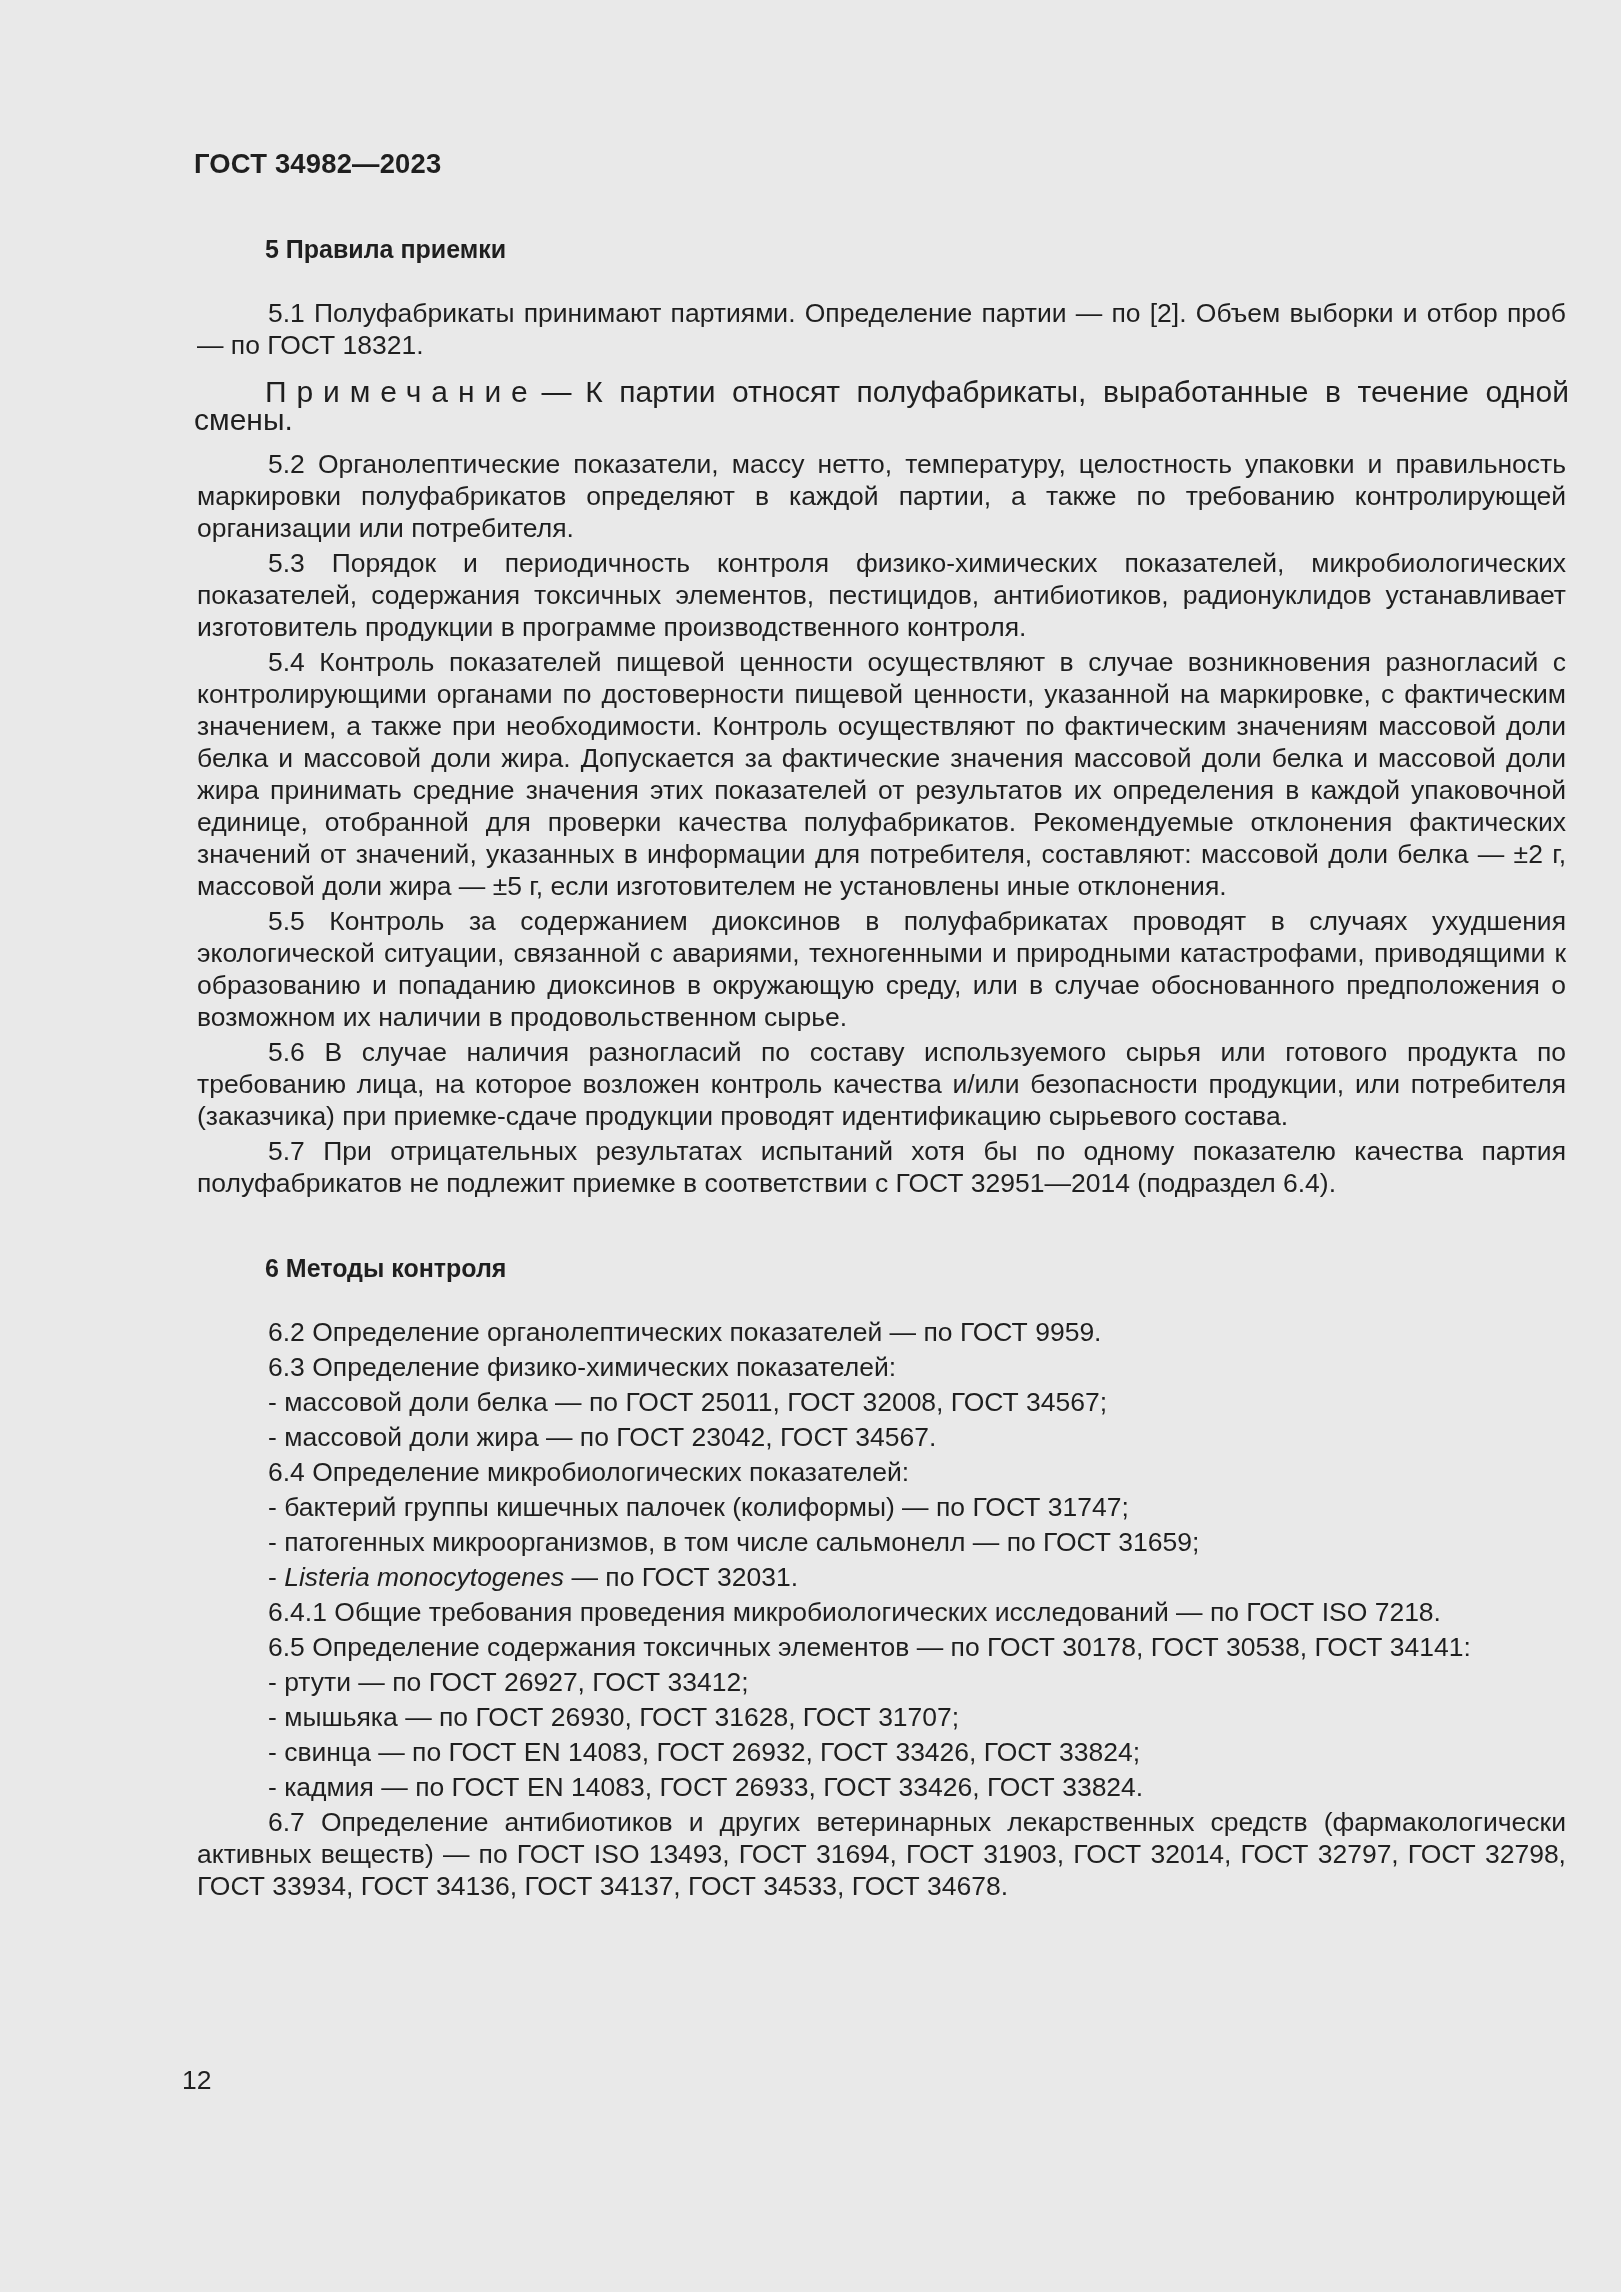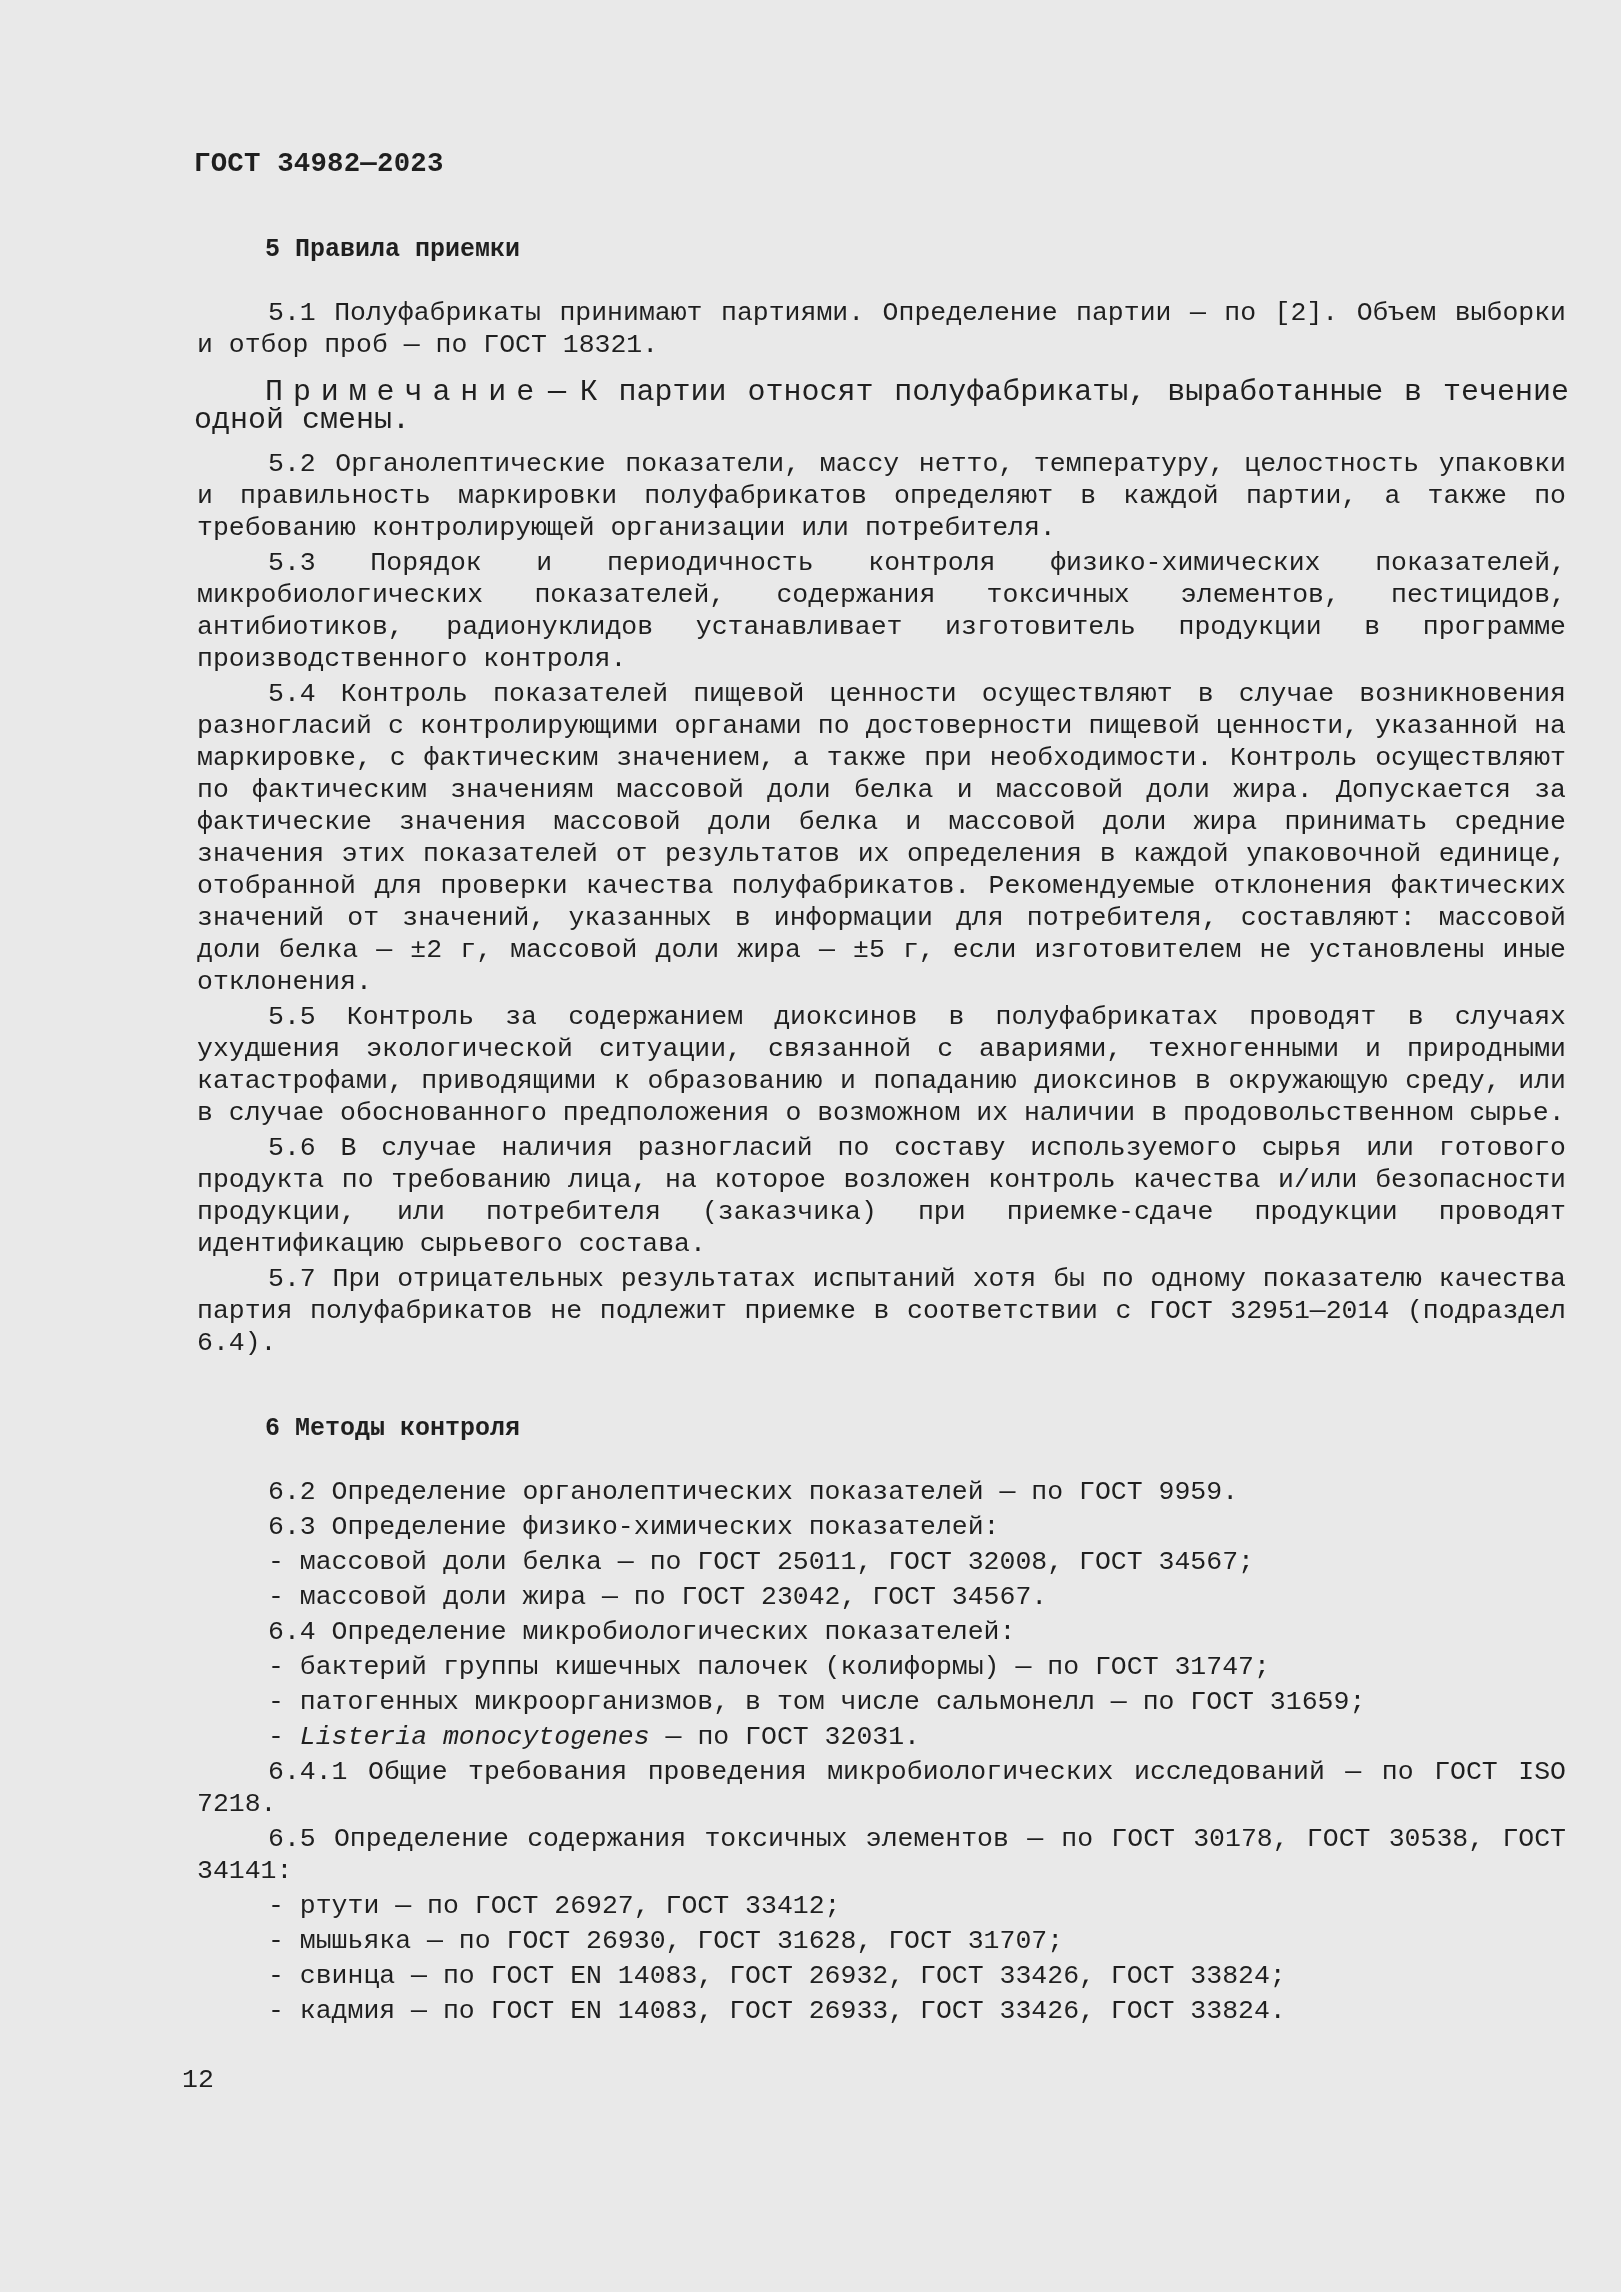--- a/index.html
+++ b/index.html
@@ -14,21 +14,20 @@
     font-family: "Liberation Sans", "DejaVu Sans", sans-serif;
     -webkit-font-smoothing: antialiased;
   }
   .page {
     position: relative;
     width: 1621px;
     height: 2293px;
     box-sizing: border-box;
     padding: 147px 52px 0 194px;
     overflow: hidden;
-    font-family: Liberation Mono, monospace;
   }
   .doc-header {
     font-weight: bold;
     font-size: 27.4px;
     line-height: 33px;
     letter-spacing: 0.2px;
   }
   .section-title {
     font-weight: bold;
     font-size: 25px;
@@ -95,18 +94,19 @@
         <p class="para">6.4 Определение микробиологических показателей:</p>
         <p class="para">- бактерий группы кишечных палочек (колиформы) — по ГОСТ 31747;</p>
         <p class="para">- патогенных микроорганизмов, в том числе сальмонелл — по ГОСТ 31659;</p>
         <p class="para"><span>- </span><span class="italic">Listeria monocytogenes</span><span> — по ГОСТ 32031.</span></p>
         <p class="para">6.4.1 Общие требования проведения микробиологических исследований — по ГОСТ ISO 7218.</p>
         <p class="para">6.5 Определение содержания токсичных элементов — по ГОСТ 30178, ГОСТ 30538, ГОСТ 34141:</p>
         <p class="para">- ртути — по ГОСТ 26927, ГОСТ 33412;</p>
         <p class="para">- мышьяка — по ГОСТ 26930, ГОСТ 31628, ГОСТ 31707;</p>
         <p class="para">- свинца — по ГОСТ EN 14083, ГОСТ 26932, ГОСТ 33426, ГОСТ 33824;</p>
         <p class="para">- кадмия — по ГОСТ EN 14083, ГОСТ 26933, ГОСТ 33426, ГОСТ 33824.</p>
+        <p class="para">6.7 Определение антибиотиков и других ветеринарных лекарственных средств (фармакологически активных веществ) — по ГОСТ ISO 13493, ГОСТ 31694, ГОСТ 31903, ГОСТ 32014, ГОСТ 32797, ГОСТ 32798, ГОСТ 33934, ГОСТ 34136, ГОСТ 34137, ГОСТ 34533, ГОСТ 34678.</p>
       </section>
     </main>
 
   <div class="page-number">12</div>
 </div>
 
 
 </body></html>

